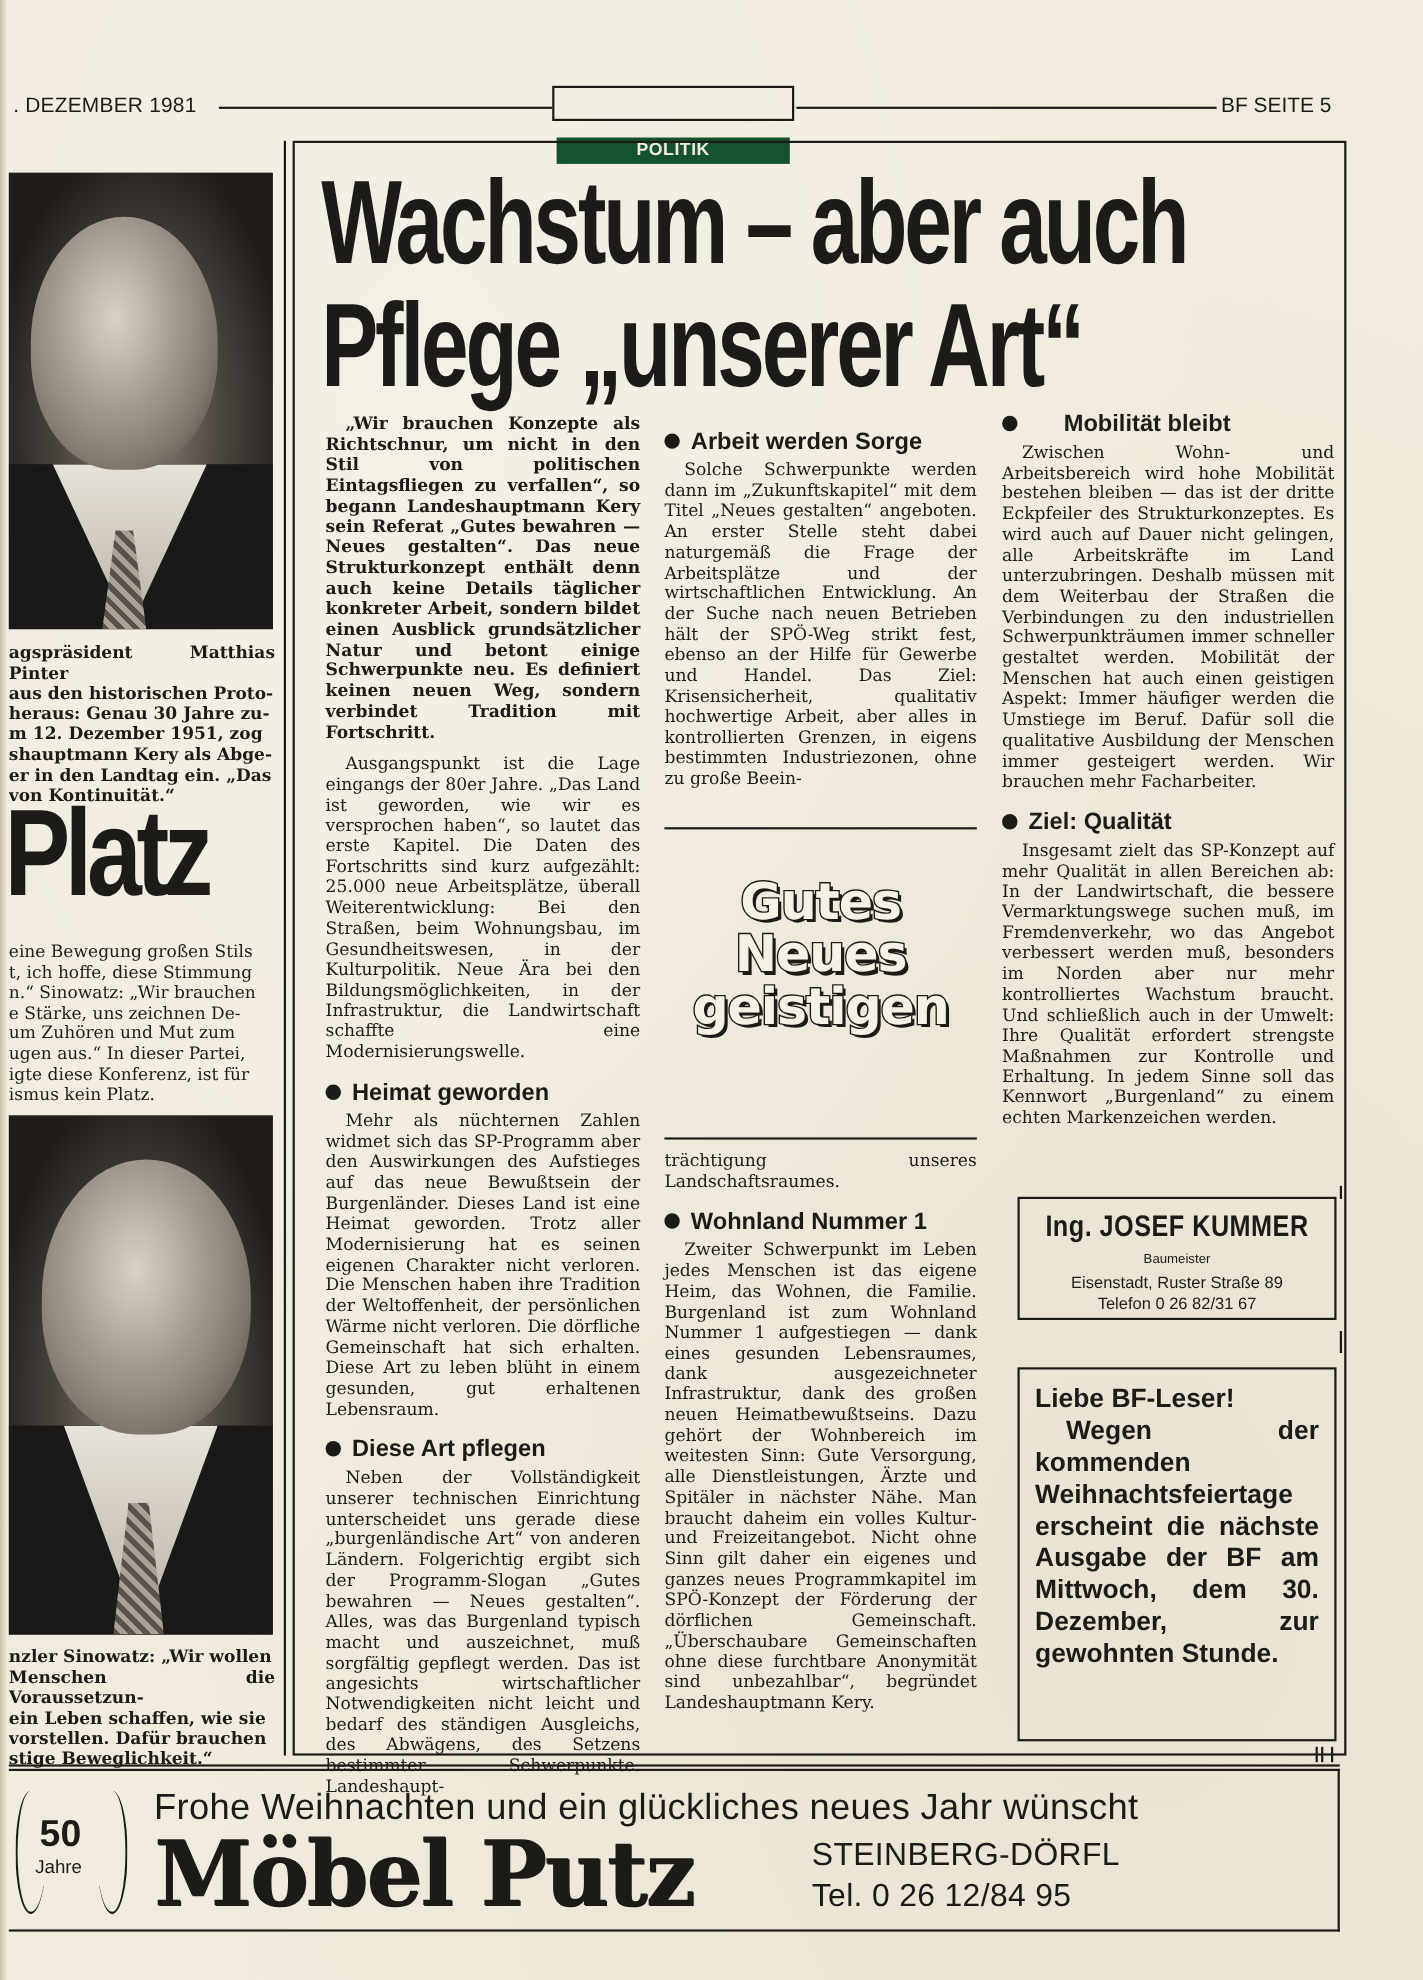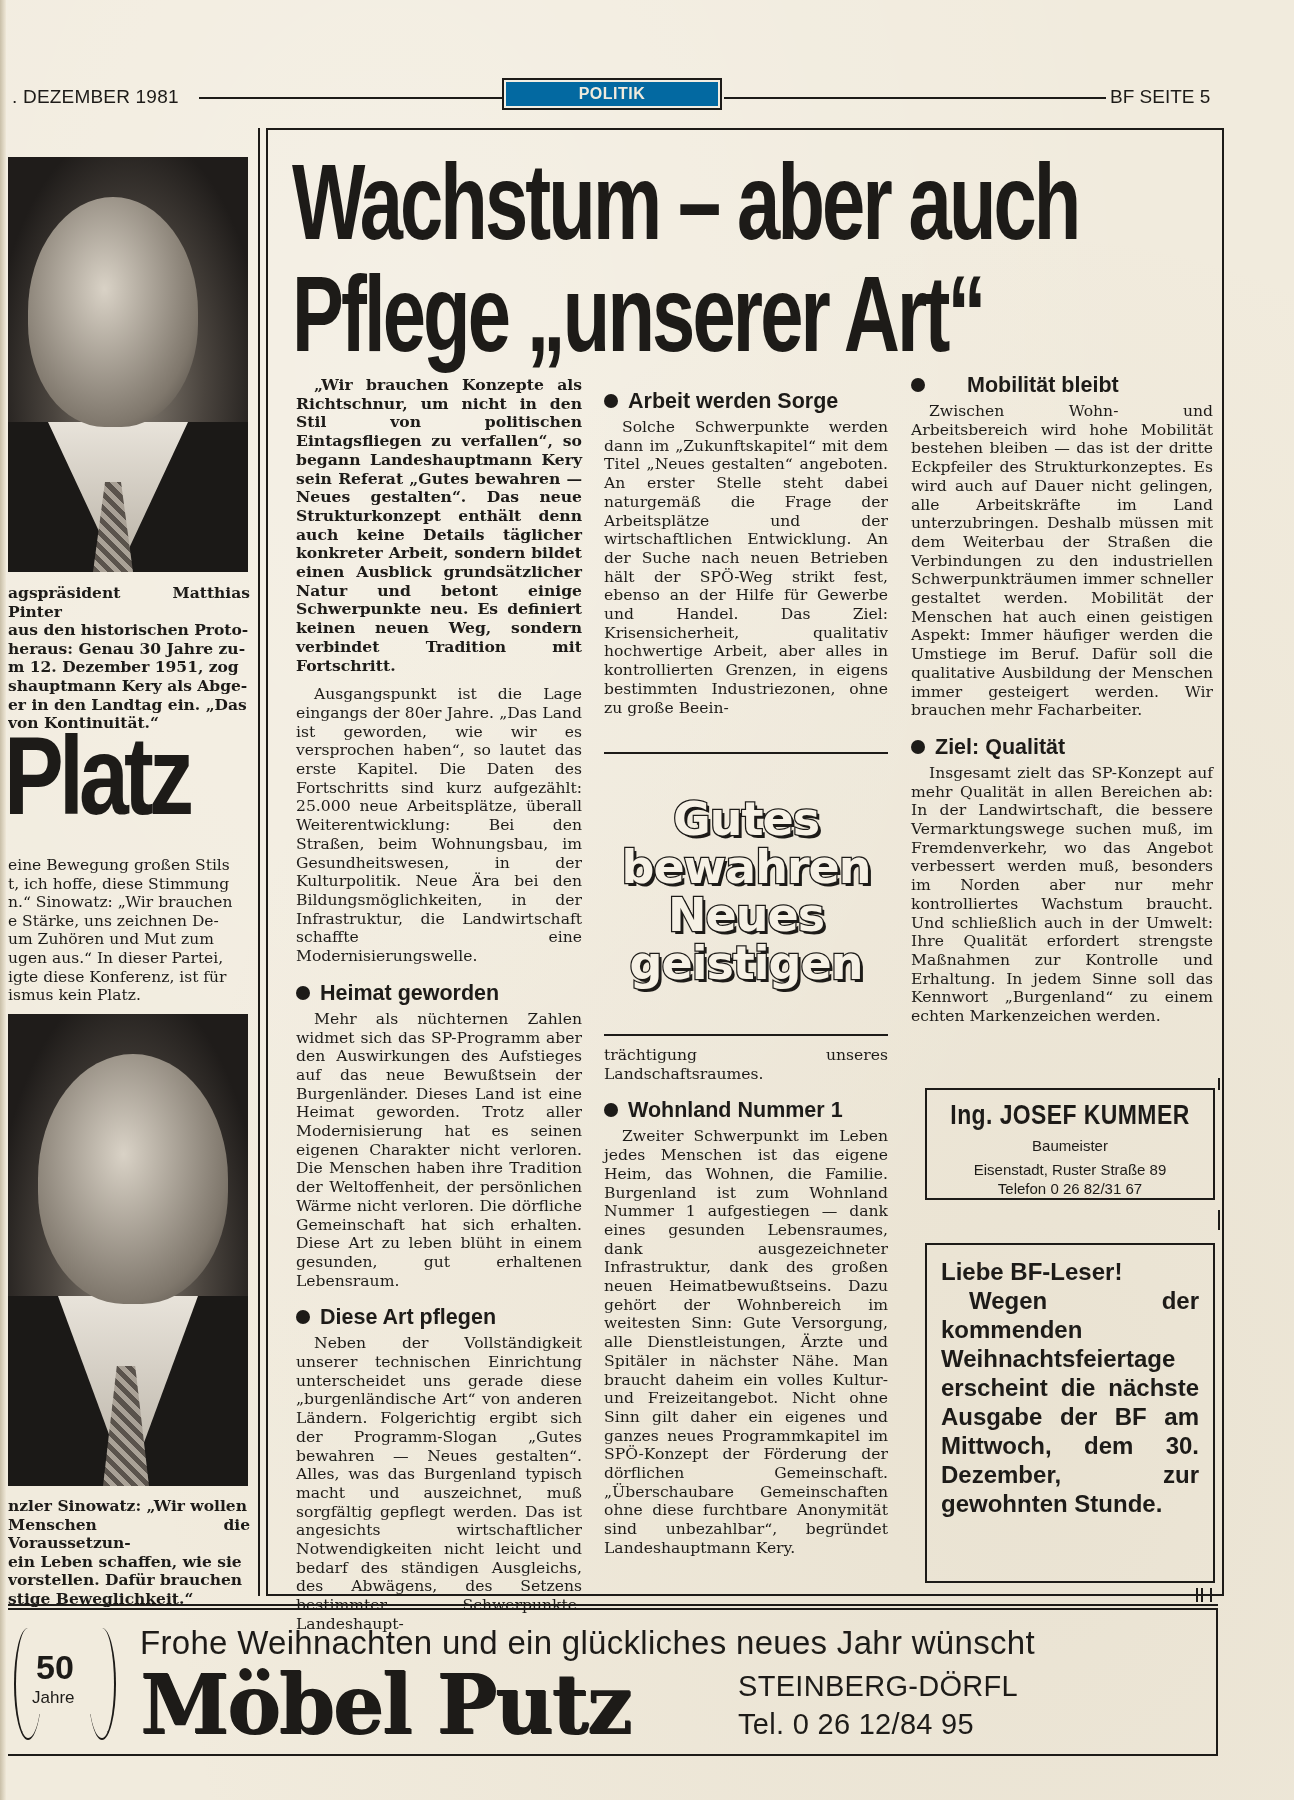--- a/index.html
+++ b/index.html
@@ -21,23 +21,23 @@
   .header-row { position:absolute; top:84px; left:12px; width:1230px; height:28px; }
   .hdr-date { position:absolute; left:0; top:2px; font-family:"Liberation Sans", sans-serif; font-size:19px; letter-spacing:0.2px; }
   .hdr-rule { position:absolute; top:13px; height:2px; background:#1d1b18; }
   .hdr-rule.r1 { left:187px; width:303px; }
   .hdr-rule.r2 { left:712px; width:382px; }
   .hdr-section {
     position:absolute; left:490px; top:-6px; width:220px; height:32px;
     border:2px solid #1d1b18; padding:2px; box-sizing:border-box;
   }
   .hdr-section-inner {
-    width:100%; height:100%; background:#0369a1; color:#f1ebdd;
+    width:100%; height:100%; background:#14532d; color:#f1ebdd;
     font-family:"Liberation Sans", sans-serif; font-weight:bold; font-size:16px;
-    display:flex; align-items:center; justify-content:center; letter-spacing:0.5px;
+    display:flex; align-items:center; justify-content:center; letter-spacing:0.5px;margin-top:43px;
   }
   .hdr-page { position:absolute; left:1098px; top:2px; font-family:"Liberation Sans", sans-serif; font-size:19px; }
 
   
   .left-photo {
     position:absolute; left:8px; background:#2a2623; overflow:hidden;
   }
   .left-photo.p1 { top:157px; width:240px; height:415px; }
   .left-photo.p2 { top:1014px; width:240px; height:472px; }
   .photo-bg { position:absolute; inset:0; background:
@@ -94,21 +94,21 @@
     display:block; font-family:"DejaVu Sans", sans-serif; font-weight:bold; font-size:46px; line-height:48px;
     color:#f6f1e5; letter-spacing:-1px;
     -webkit-text-stroke:2.5px #1d1b18;
     text-shadow: 3px 3px 0 #1d1b18;
     paint-order: stroke fill;
   }
 
   
   .ad-kummer { position:absolute; left:925px; top:1088px; width:290px; height:112px; border:2px solid #1d1b18; box-sizing:border-box; text-align:center; font-family:"Liberation Sans", sans-serif; }
   .ad-kummer-name { font-weight:bold; font-size:27px; margin-top:10px; transform:scaleX(0.85); letter-spacing:0.5px; }
-  .ad-kummer-title { font-size:15px; margin-top:6px;text-align:center; }
+  .ad-kummer-title { font-size:12px; margin-top:6px;text-align:center; }
   .ad-kummer-addr { font-size:15px; margin-top:6px; line-height:19px; }
 
   .tick-mark { position:absolute; width:2px; background:#1d1b18; }
 
   
   .notice { position:absolute; left:925px; top:1243px; width:290px; height:340px; border:2px solid #1d1b18; box-sizing:border-box; padding:12px 14px; font-family:"Liberation Sans", sans-serif; font-weight:bold; font-size:24px; line-height:29px; text-align:justify; }
   .notice-title { display:block; margin-bottom:0; }
   .notice-body { text-indent:28px; }
 
   
@@ -209,21 +209,20 @@
     <span class="bullet"></span>
     <span>Arbeit werden Sorge</span>
   </div>
   <p>Solche Schwerpunkte werden dann im „Zukunftskapitel“ mit dem Titel „Neues gestalten“ angeboten. An erster Stelle steht dabei naturgemäß die Frage der Arbeitsplätze und der wirtschaftlichen Entwicklung. An der Suche nach neuen Betrieben hält der SPÖ-Weg strikt fest, ebenso an der Hilfe für Gewerbe und Handel. Das Ziel: Krisensicherheit, qualitativ hochwertige Arbeit, aber alles in kontrollierten Grenzen, in eigens bestimmten Industriezonen, ohne zu große Beein-</p>
 </div>
 
 <div class="mid-rule" style="top:752px;"></div>
 
 <div class="slogan">
   <span class="slogan-line">Gutes</span>
-  <span class="slogan-line">bewahren</span>
   <span class="slogan-line">Neues</span>
   <span class="slogan-line">geistigen</span>
 </div>
 
 <div class="mid-rule"></div>
 
 <div class="col col2-bot">
   <p class="noindent">trächtigung unseres Landschaftsraumes.</p>
   <div class="sub" style="margin-top:14px;">
     <span class="bullet"></span>

